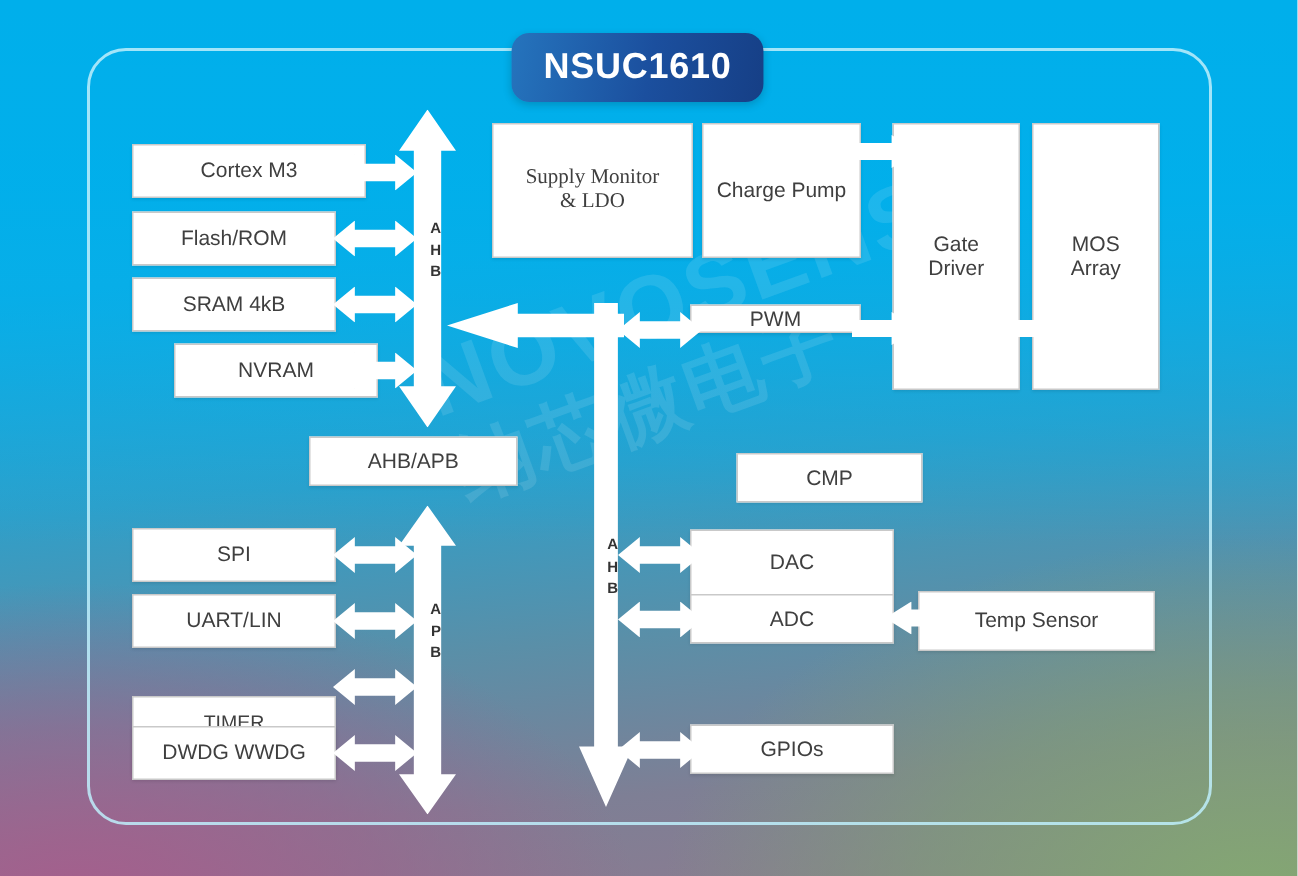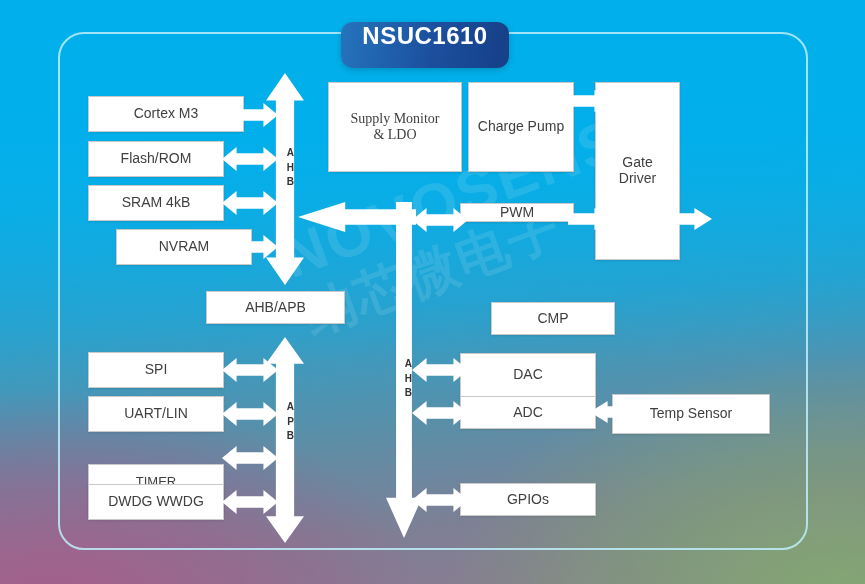--- a/index.html
+++ b/index.html
@@ -70,20 +70,21 @@
   .title-badge {
     position: absolute;
     left: 341px;
     top: 22px;
     width: 168px;
     height: 46px;
     border-radius: 12px;
     background: linear-gradient(100deg, #2574bd 0%, #1b4f9e 55%, #163f86 100%);
     box-shadow: 0 2px 6px rgba(0,0,0,0.18);
     display: flex;
+    align-items: center;
     justify-content: center;
     color: #ffffff;
     font-size: 24px;
     font-weight: bold;
     letter-spacing: 0.5px;
   }
 
   
   .blk {
     position: absolute;
@@ -188,20 +189,22 @@
   <div class="arrow a-lr" style="left:222px; top:358px; width:56px; height:24px;"></div>
   <div class="arrow a-lr" style="left:222px; top:402px; width:56px; height:24px;"></div>
   <div class="arrow a-lr" style="left:222px; top:446px; width:56px; height:24px;"></div>
   <div class="arrow a-lr" style="left:222px; top:490px; width:56px; height:24px;"></div>
 
   <div class="blk" style="left:328px; top:82px; width:134px; height:90px;font-family:Liberation Serif, serif;">Supply Monitor
 &amp; LDO</div>
   <div class="blk" style="left:468px; top:82px; width:106px; height:90px;">Charge Pump</div>
   <div class="blk" style="left:595px; top:82px; width:85px;  height:178px;">Gate
 Driver</div>
+  <div class="blk" style="left:688px; top:82px; width:85px;  height:178px;">MOS
+Array</div>
 
   <div class="arrow a-right" style="left:568px; top:90px; width:44px; height:22px;"></div>
 
   <div class="arrow a-right" style="left:668px; top:208px; width:44px; height:22px;"></div>
 
   <div class="blk" style="left:460px; top:203px; width:114px; height:19px;">PWM</div>
 
   <div class="arrow a-right" style="left:568px; top:208px; width:44px; height:22px;"></div>
 
   <div class="arrow a-lr" style="left:412px; top:208px; width:56px; height:24px;"></div>

